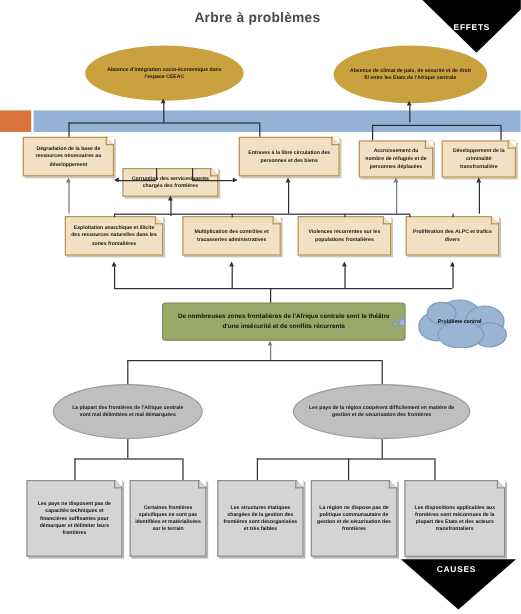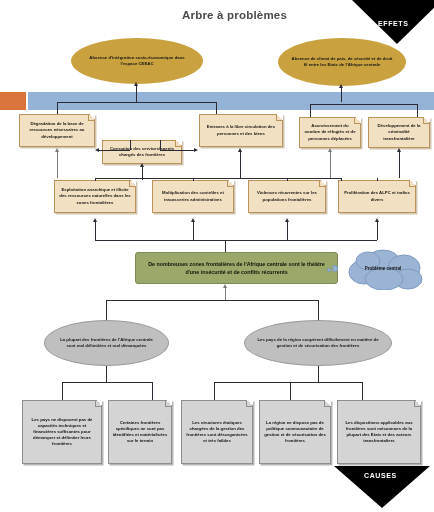--- a/index.html
+++ b/index.html
@@ -124,21 +124,21 @@
     border-top:2.5px solid transparent;
     border-bottom:2.5px solid transparent;
     border-left:4px solid #2b2b33;
   }
 </style>
 </head>
 <body>
 
 <div id="stage">
 
-  <div class="abs title" style="left:182px;top:9px;">Arbre à problèmes</div>
+  <div class="abs title" style="left:162px;top:9px;">Arbre à problèmes</div>
 
   <div class="abs" style="left:352px;top:0px;width:90px;height:44px;">
     <div class="tri" style="width:0;height:0;border-left:45px solid transparent;border-right:45px solid transparent;border-top:44px solid #000000;"></div>
     <div class="tri-label" style="left:26px;top:20px;">EFFETS</div>
   </div>
 
   <div class="abs orangebox" style="left:0px;top:92px;width:26px;height:18px;"></div>
   <div class="abs bluebar" style="left:28px;top:92px;width:406px;height:18px;"></div>
 
   <div class="abs ellipse ell-tan" style="left:71px;top:38px;width:132px;height:46px;">

